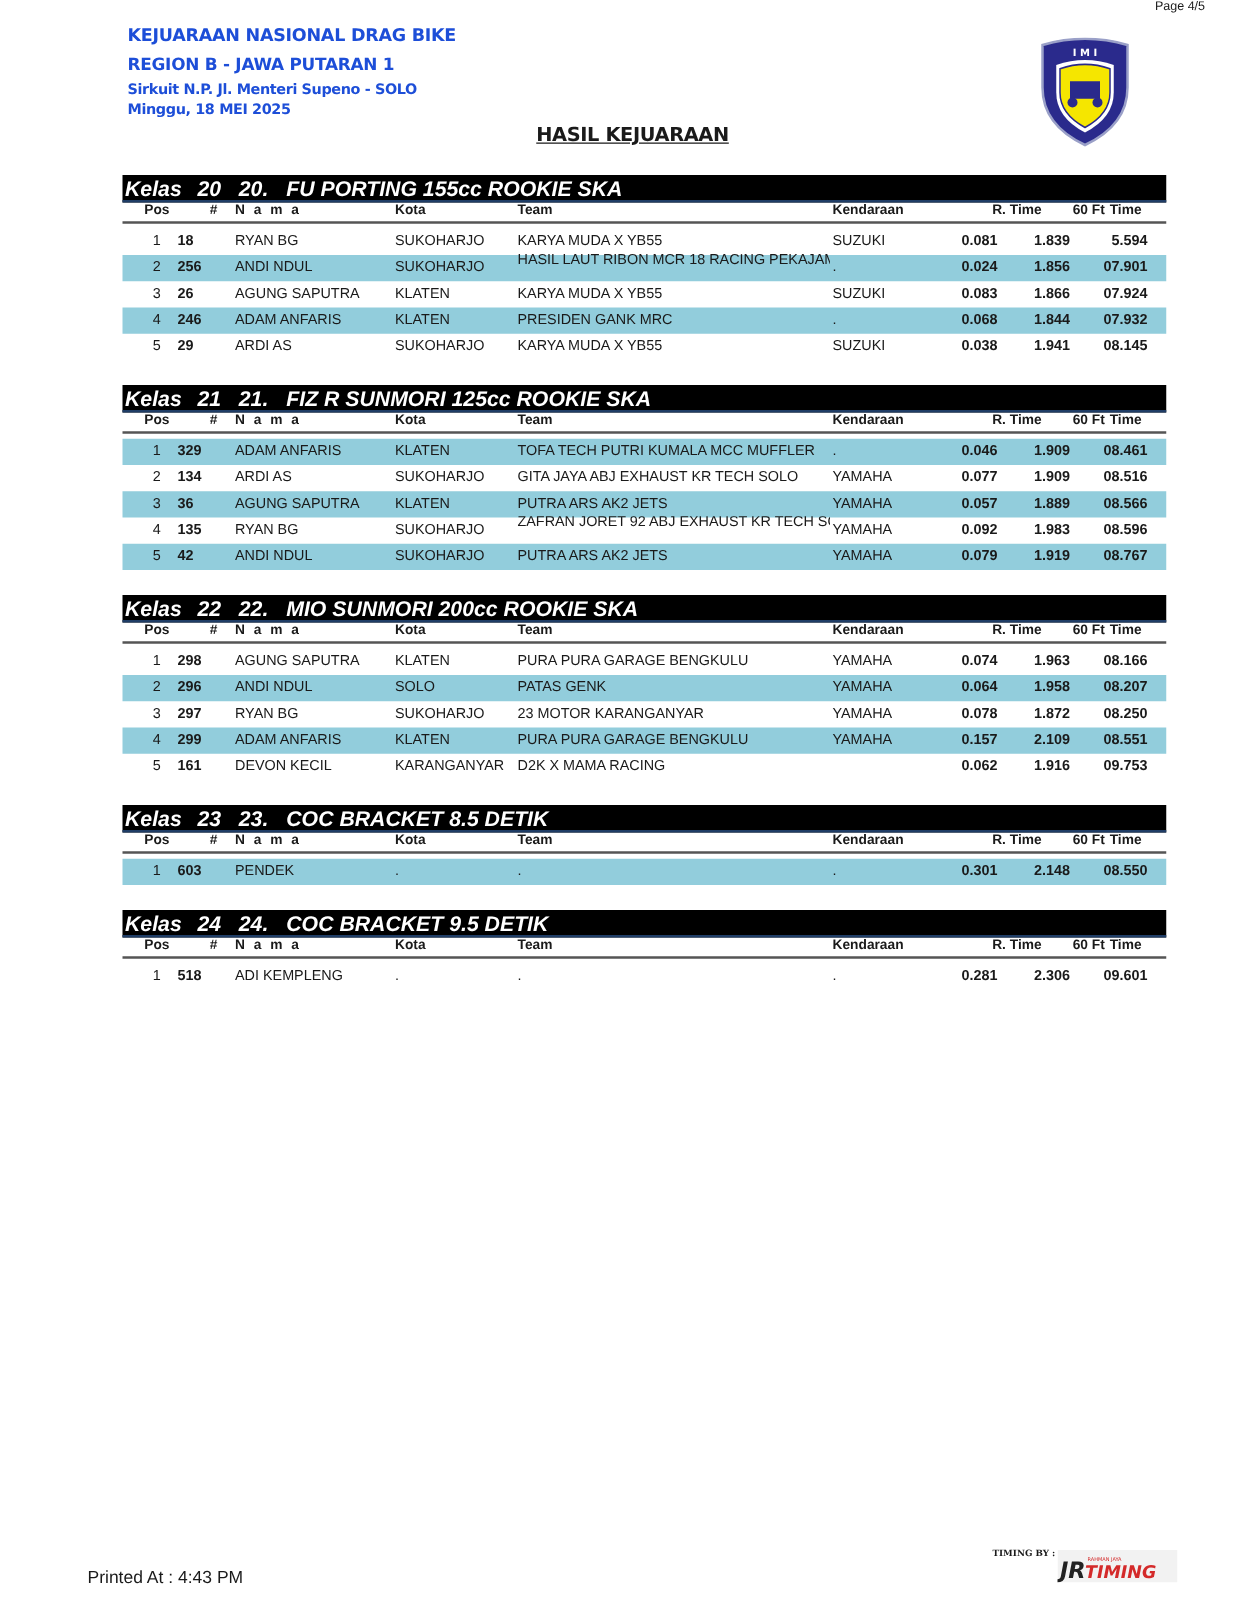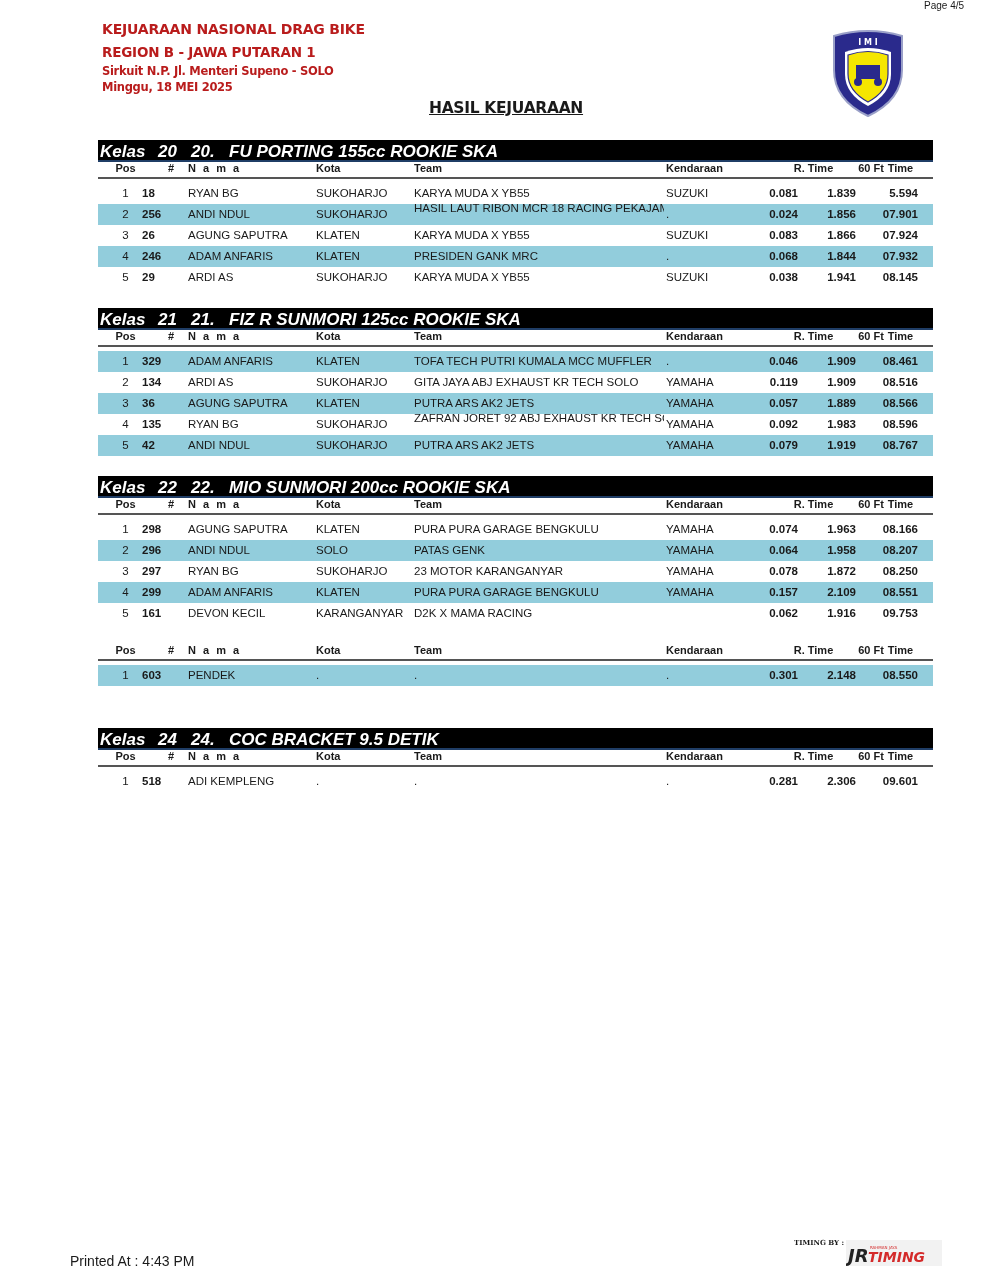--- a/index.html
+++ b/index.html
@@ -1,18 +1,18 @@
 <!DOCTYPE html>
 <html><head>
 <meta charset="utf-8">
 <style>
   html, body { margin:0; padding:0; background:#ffffff; }
   body { width:989px; height:1280px; position:relative; overflow:hidden; font-family:"Liberation Sans", sans-serif; color:#1a1a1a; }
   .page-num { position:absolute; top:0; left:924px; font-size:10px; }
-  .hdr { position:absolute; left:102px; font-family:"DejaVu Sans", sans-serif; font-weight:bold; color:#b91c1c; }
+  .hdr { position:absolute; left:102px; font-family:"DejaVu Sans", sans-serif; font-weight:bold; color:#1d4ed8; }
   .h1 { top:21px; font-size:14px; letter-spacing:-0.2px; }
   .h2 { top:44px; font-size:13.5px; letter-spacing:-0.2px; }
   .h3 { top:64px; font-size:11.5px; letter-spacing:-0.3px; }
   .h4 { top:80px; font-size:11.5px; letter-spacing:-0.3px; }
   .title { position:absolute; top:99px; left:429px; font-family:"DejaVu Sans", sans-serif; font-weight:bold; font-size:15.5px; text-decoration:underline; letter-spacing:-0.3px; }
   .logo { position:absolute; left:828px; top:30px; width:80px; height:88px; }
 
   .section { position:absolute; left:98px; width:835px; }
   .kelas-bar { height:22px; background:#000000; color:#ffffff; font-style:italic; font-weight:bold; font-size:17px; line-height:23px; padding-left:2px; white-space:nowrap; border-bottom:2px solid #1f3d66; box-sizing:border-box; }
   .kelas-bar span { display:inline-block; }
@@ -168,21 +168,21 @@
     <span class="c-60">1.909</span>
     <span class="c-time">08.461</span>
   </div>
         <div class="row">
     <span class="c-pos">2</span>
     <span class="c-no">134</span>
     <span class="c-nama">ARDI AS</span>
     <span class="c-kota">SUKOHARJO</span>
     <span class="c-team">GITA JAYA ABJ EXHAUST KR TECH SOLO</span>
     <span class="c-kend">YAMAHA</span>
-    <span class="c-rt">0.119</span>
+    <span class="c-rt">0.077</span>
     <span class="c-60">1.909</span>
     <span class="c-time">08.516</span>
   </div>
         <div class="row alt">
     <span class="c-pos">3</span>
     <span class="c-no">36</span>
     <span class="c-nama">AGUNG SAPUTRA</span>
     <span class="c-kota">KLATEN</span>
     <span class="c-team">PUTRA ARS AK2 JETS</span>
     <span class="c-kend">YAMAHA</span>
@@ -281,20 +281,23 @@
     <span class="c-kota">KARANGANYAR</span>
     <span class="c-team">D2K X MAMA RACING</span>
     <span class="c-kend"></span>
     <span class="c-rt">0.062</span>
     <span class="c-60">1.916</span>
     <span class="c-time">09.753</span>
   </div>
       </div>
   </div>
     <div class="section" style="top: 644px;">
+    <div class="kelas-bar">
+      <span class="k-word">Kelas</span><span class="k-num">23</span><span class="k-code">23.</span><span>COC BRACKET 8.5 DETIK</span>
+    </div>
     <div class="col-head">
       <span class="c-pos">Pos</span>
       <span class="c-no">#</span>
       <span class="c-nama">N a m a</span>
       <span class="c-kota">Kota</span>
       <span class="c-team">Team</span>
       <span class="c-kend">Kendaraan</span>
       <span class="c-rt">R. Time</span>
       <span class="c-60">60 Ft</span>
       <span class="c-time">Time</span>

